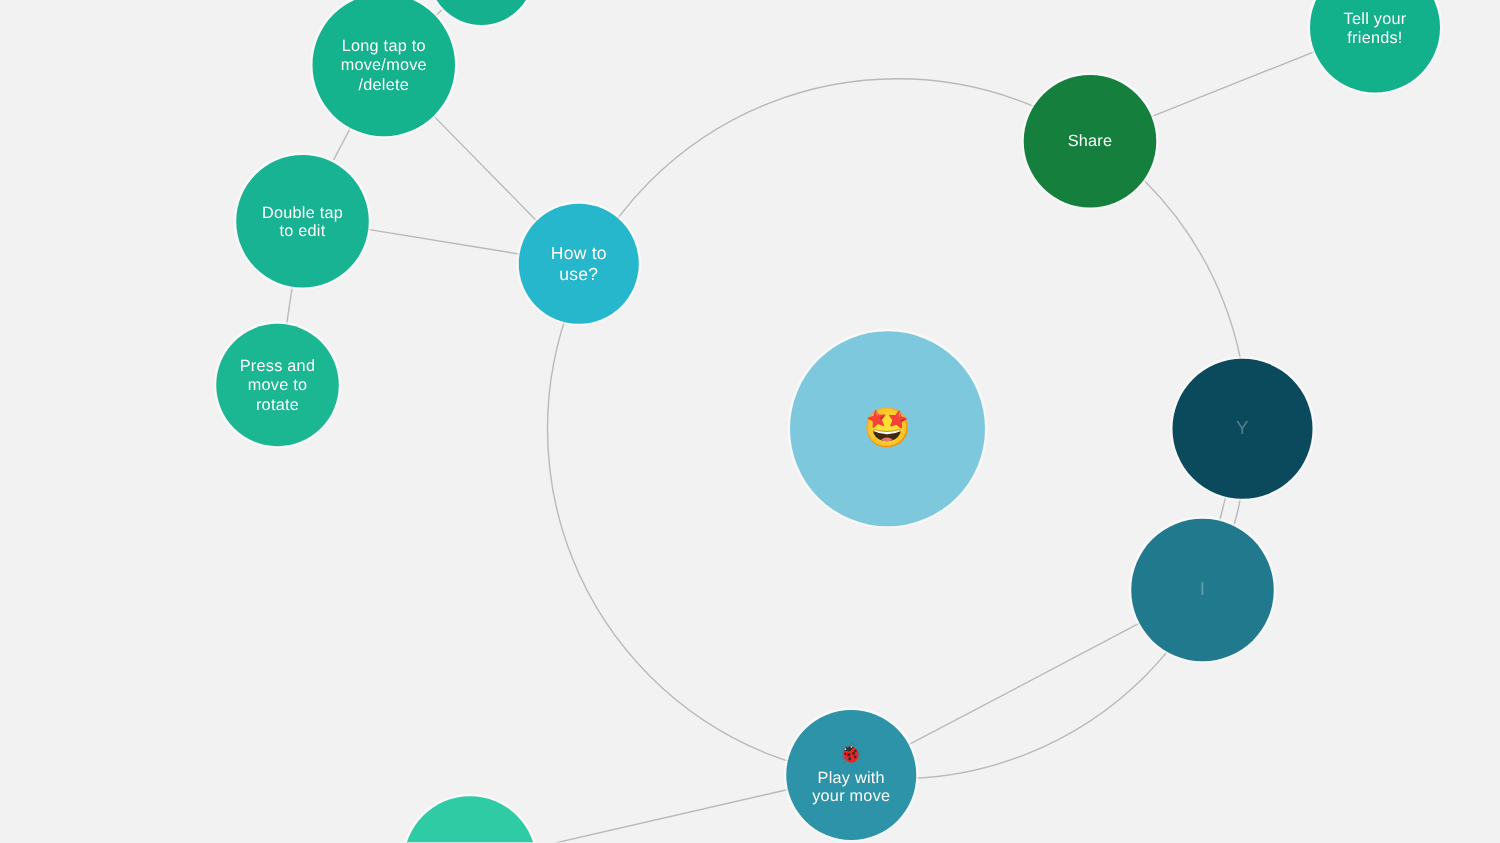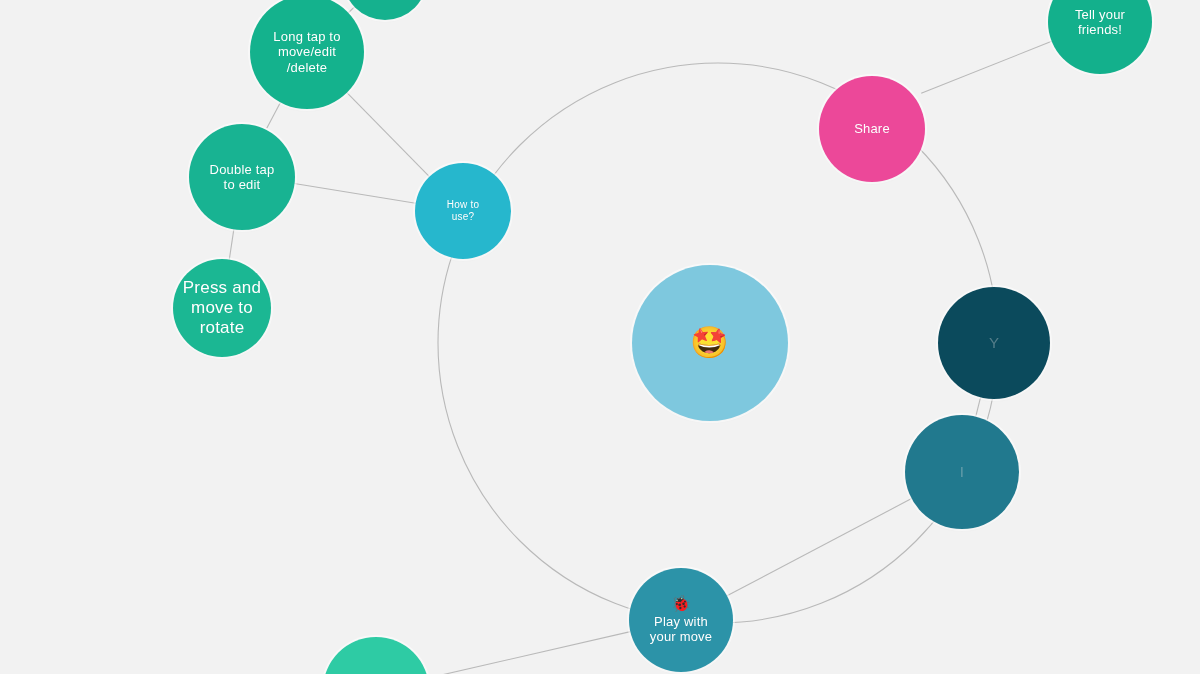--- a/index.html
+++ b/index.html
@@ -78,48 +78,48 @@
       <line x1="921.224139873008" y1="93.35352312086086" x2="1051.7046174830866" y2="41.27578863613651" stroke="#b9b9b9" stroke-width="1.1"></line>
       <line x1="354.5305246626129" y1="6.906938140598008" x2="348.3514308150253" y2="12.769155380616986" stroke="#b9b9b9" stroke-width="1.1"></line>
       <line x1="980.5171660962384" y1="397.35267417453883" x2="975.7235987949001" y2="416.67674235805873" stroke="#b9b9b9" stroke-width="1.1"></line>
       <line x1="911.5674498394221" y1="498.5623395863542" x2="727.0086422517552" y2="595.7676902019225" stroke="#b9b9b9" stroke-width="1.1"></line>
       <line x1="427.6569688467244" y1="678.1443022318994" x2="630.3176909428364" y2="631.6320053573818" stroke="#b9b9b9" stroke-width="1.1"></line>
     </svg>
   <div id="nodes-layer">
       <div class="node center" style="left: 632px; top: 265px; width: 156px; height: 156px; background: rgb(126, 200, 222); font-size: 25px;">
         <span class="node-emoji" style="font-size: 31px;">🤩</span>
       </div>
-      <div class="node orbit" style="left: 415px; top: 163px; width: 96px; height: 96px; background: rgb(38, 183, 205); font-size: 10px;">
+      <div class="node orbit" style="left: 415px; top: 163px; width: 96px; height: 96px; background: rgb(38, 183, 205); font-size: 14px;">
         <span class="node-label">How to
 use?</span>
       </div>
-      <div class="node orbit" style="left: 819px; top: 76px; width: 106px; height: 106px; background: #ec4899; font-size: 13px;">
+      <div class="node orbit" style="left: 819px; top: 60px; width: 106px; height: 106px; background: #15803d; font-size: 13px;">
         <span class="node-label">Share</span>
       </div>
       <div class="node orbit" style="left: 629px; top: 568px; width: 104px; height: 104px; background: rgb(44, 147, 168); font-size: 13px;">
         <span class="node-emoji" style="font-size: 16px;">🐞</span>
         <span class="node-label">Play with
 your move</span>
       </div>
       <div class="node orbit faint" style="left: 938px; top: 287px; width: 112px; height: 112px; background: rgb(11, 74, 92); font-size: 15px;">
         <span class="node-label">Y</span>
       </div>
       <div class="node orbit faint" style="left: 905px; top: 415px; width: 114px; height: 114px; background: rgb(33, 121, 142); font-size: 15px;">
         <span class="node-label">I</span>
       </div>
       <div class="node leaf" style="left: 250px; top: -5px; width: 114px; height: 114px; background: rgb(20, 178, 141); font-size: 13px;">
         <span class="node-label">Long tap to
-move/edit
+move/move
 /delete</span>
       </div>
       <div class="node leaf" style="left: 189px; top: 124px; width: 106px; height: 106px; background: rgb(24, 179, 146); font-size: 13px;">
         <span class="node-label">Double tap
 to edit</span>
       </div>
-      <div class="node leaf" style="left: 173px; top: 259px; width: 98px; height: 98px; background: rgb(27, 183, 147); font-size: 17px;">
+      <div class="node leaf" style="left: 173px; top: 259px; width: 98px; height: 98px; background: rgb(27, 183, 147); font-size: 13px;">
         <span class="node-label">Press and
 move to
 rotate</span>
       </div>
       <div class="node leaf" style="left: 1048px; top: -30px; width: 104px; height: 104px; background: rgb(19, 176, 140); font-size: 13px;">
         <span class="node-label">Tell your
 friends!</span>
       </div>
       <div class="node leaf" style="left: 343px; top: -64px; width: 84px; height: 84px; background: rgb(21, 177, 142); font-size: 13px;">
         <span class="node-label"></span>

